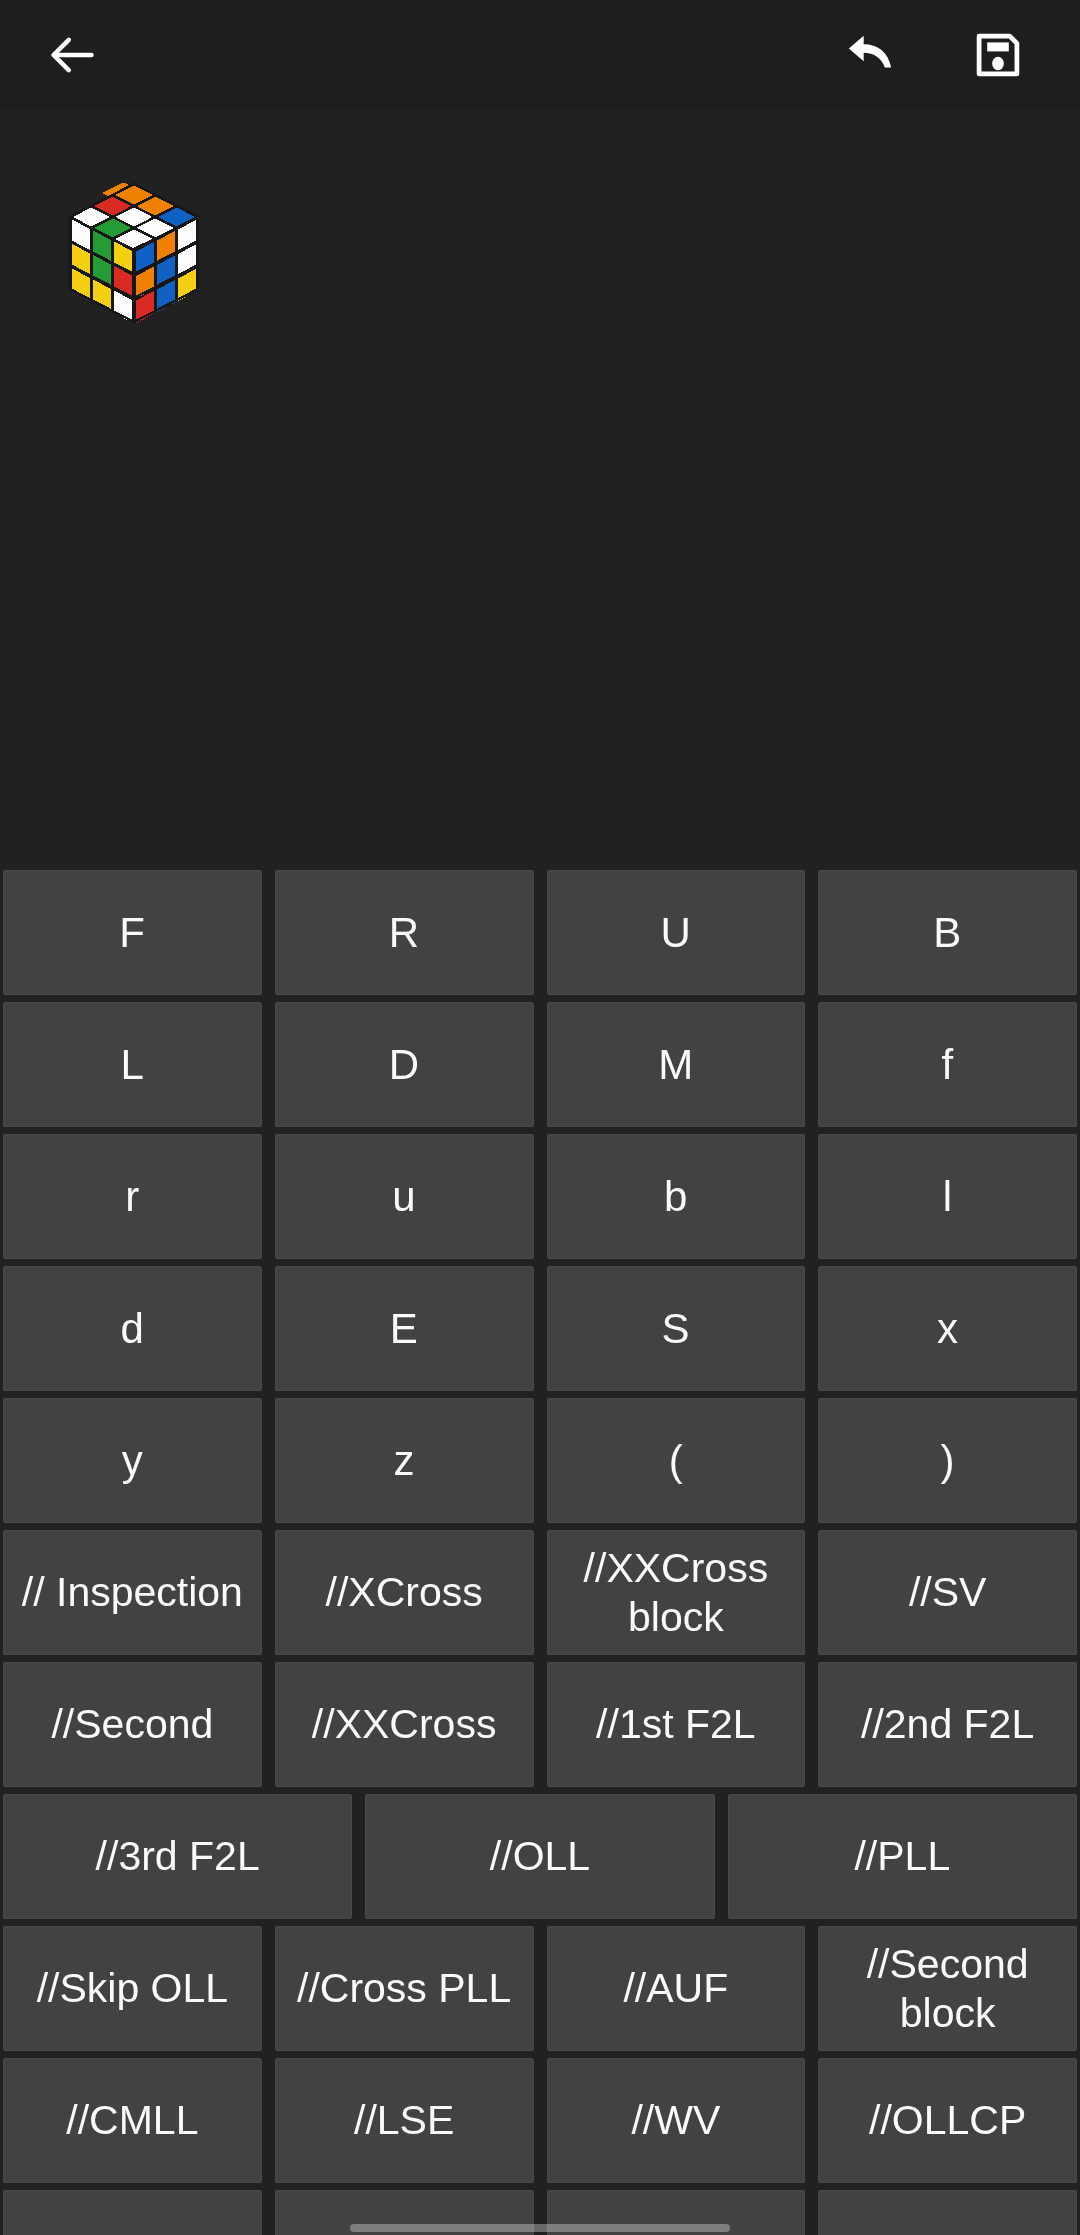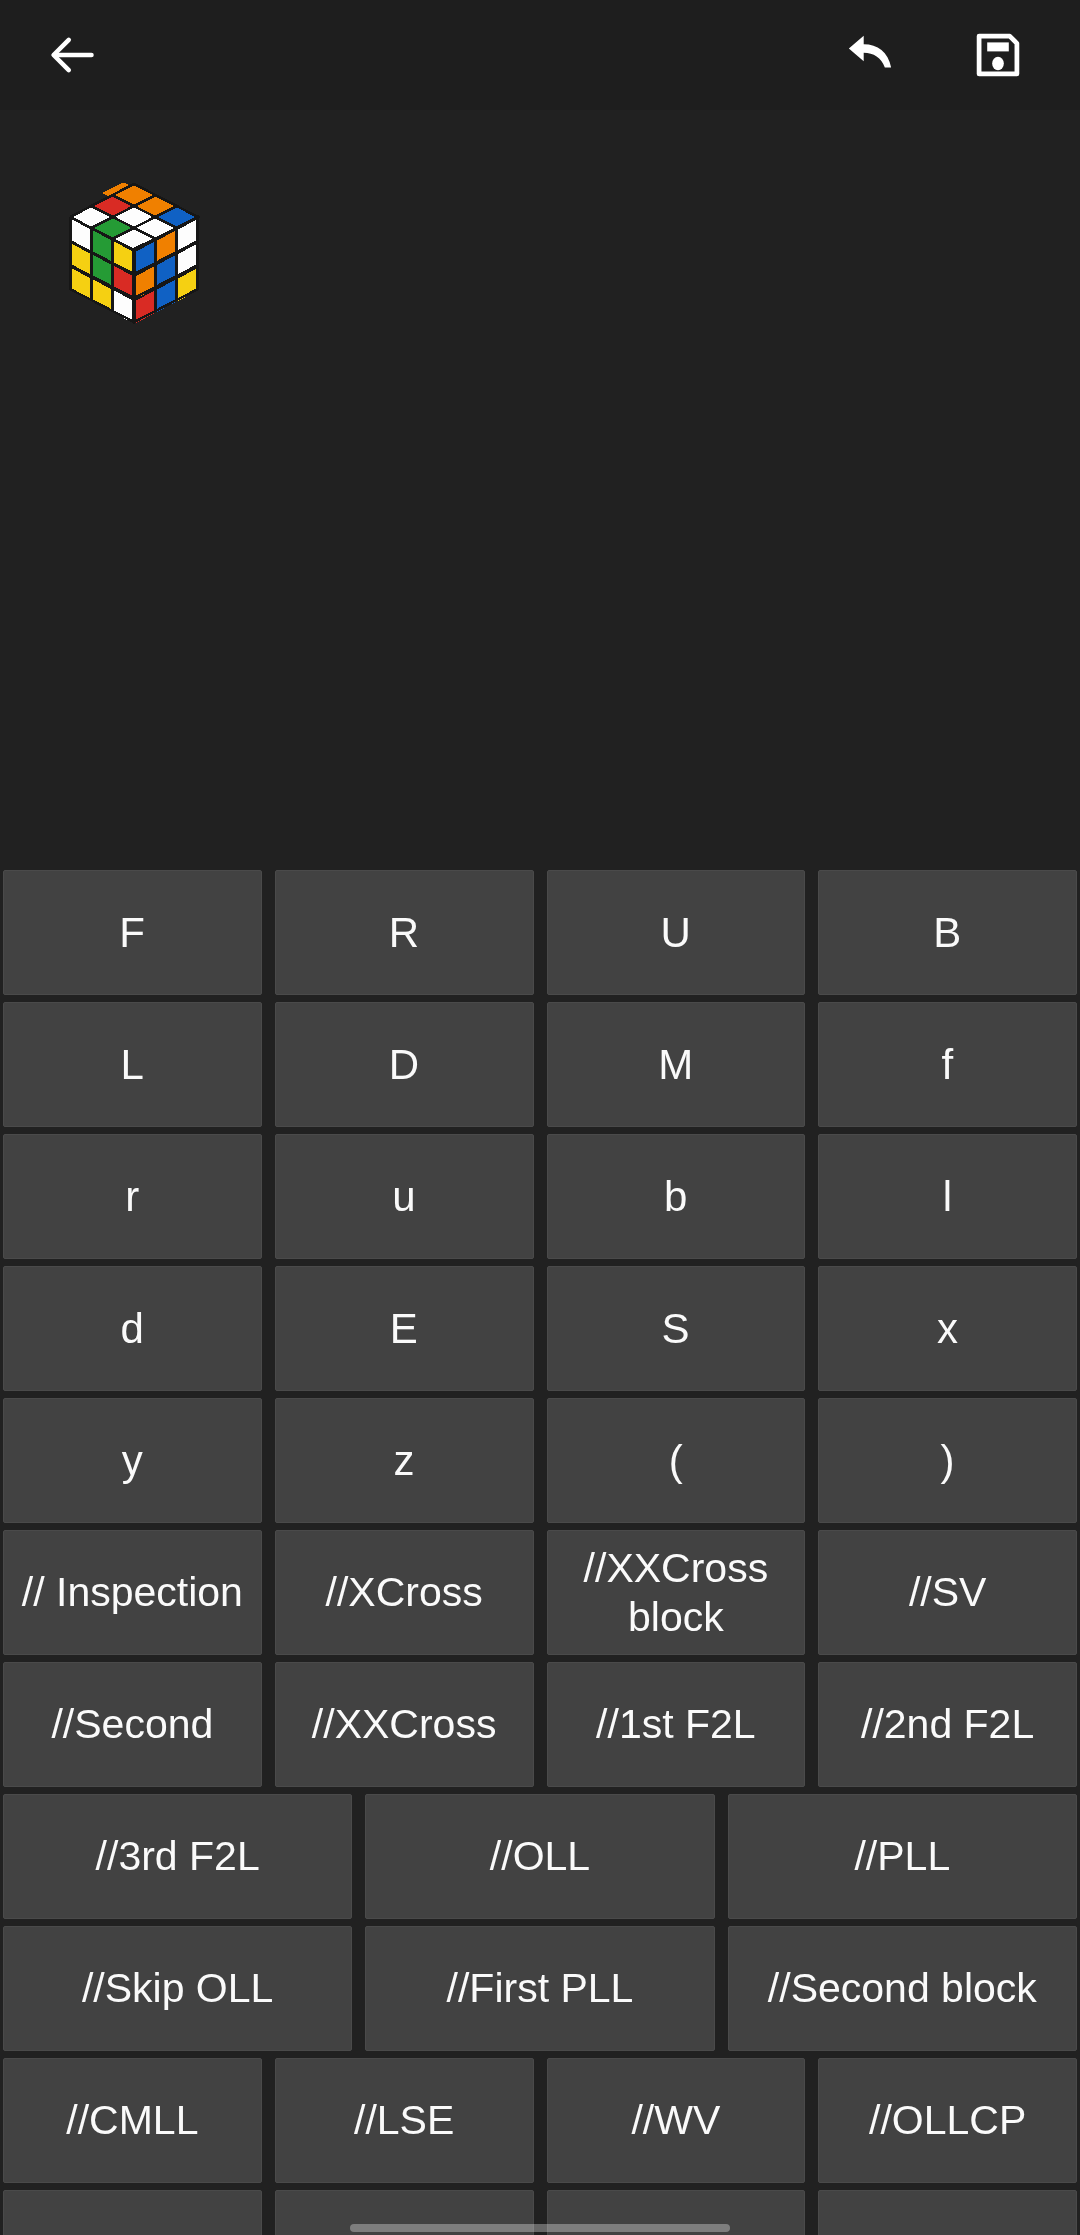--- a/index.html
+++ b/index.html
@@ -371,21 +371,24 @@
         </div>
         <div class="key cmt">
           <span class="klabel">//PLL</span>
         </div>
       </div>
       <div class="krow">
         <div class="key cmt two-line">
           <span class="klabel">//Skip OLL</span>
         </div>
         <div class="key cmt">
-          <span class="klabel">//First PLL</span>
+          <span class="klabel">//Cross PLL</span>
+        </div>
+        <div class="key cmt">
+          <span class="klabel">//AUF</span>
         </div>
         <div class="key cmt two-line">
           <span class="klabel">//Second block</span>
         </div>
       </div>
       <div class="krow">
         <div class="key cmt">
           <span class="klabel">//CMLL</span>
         </div>
         <div class="key cmt">

